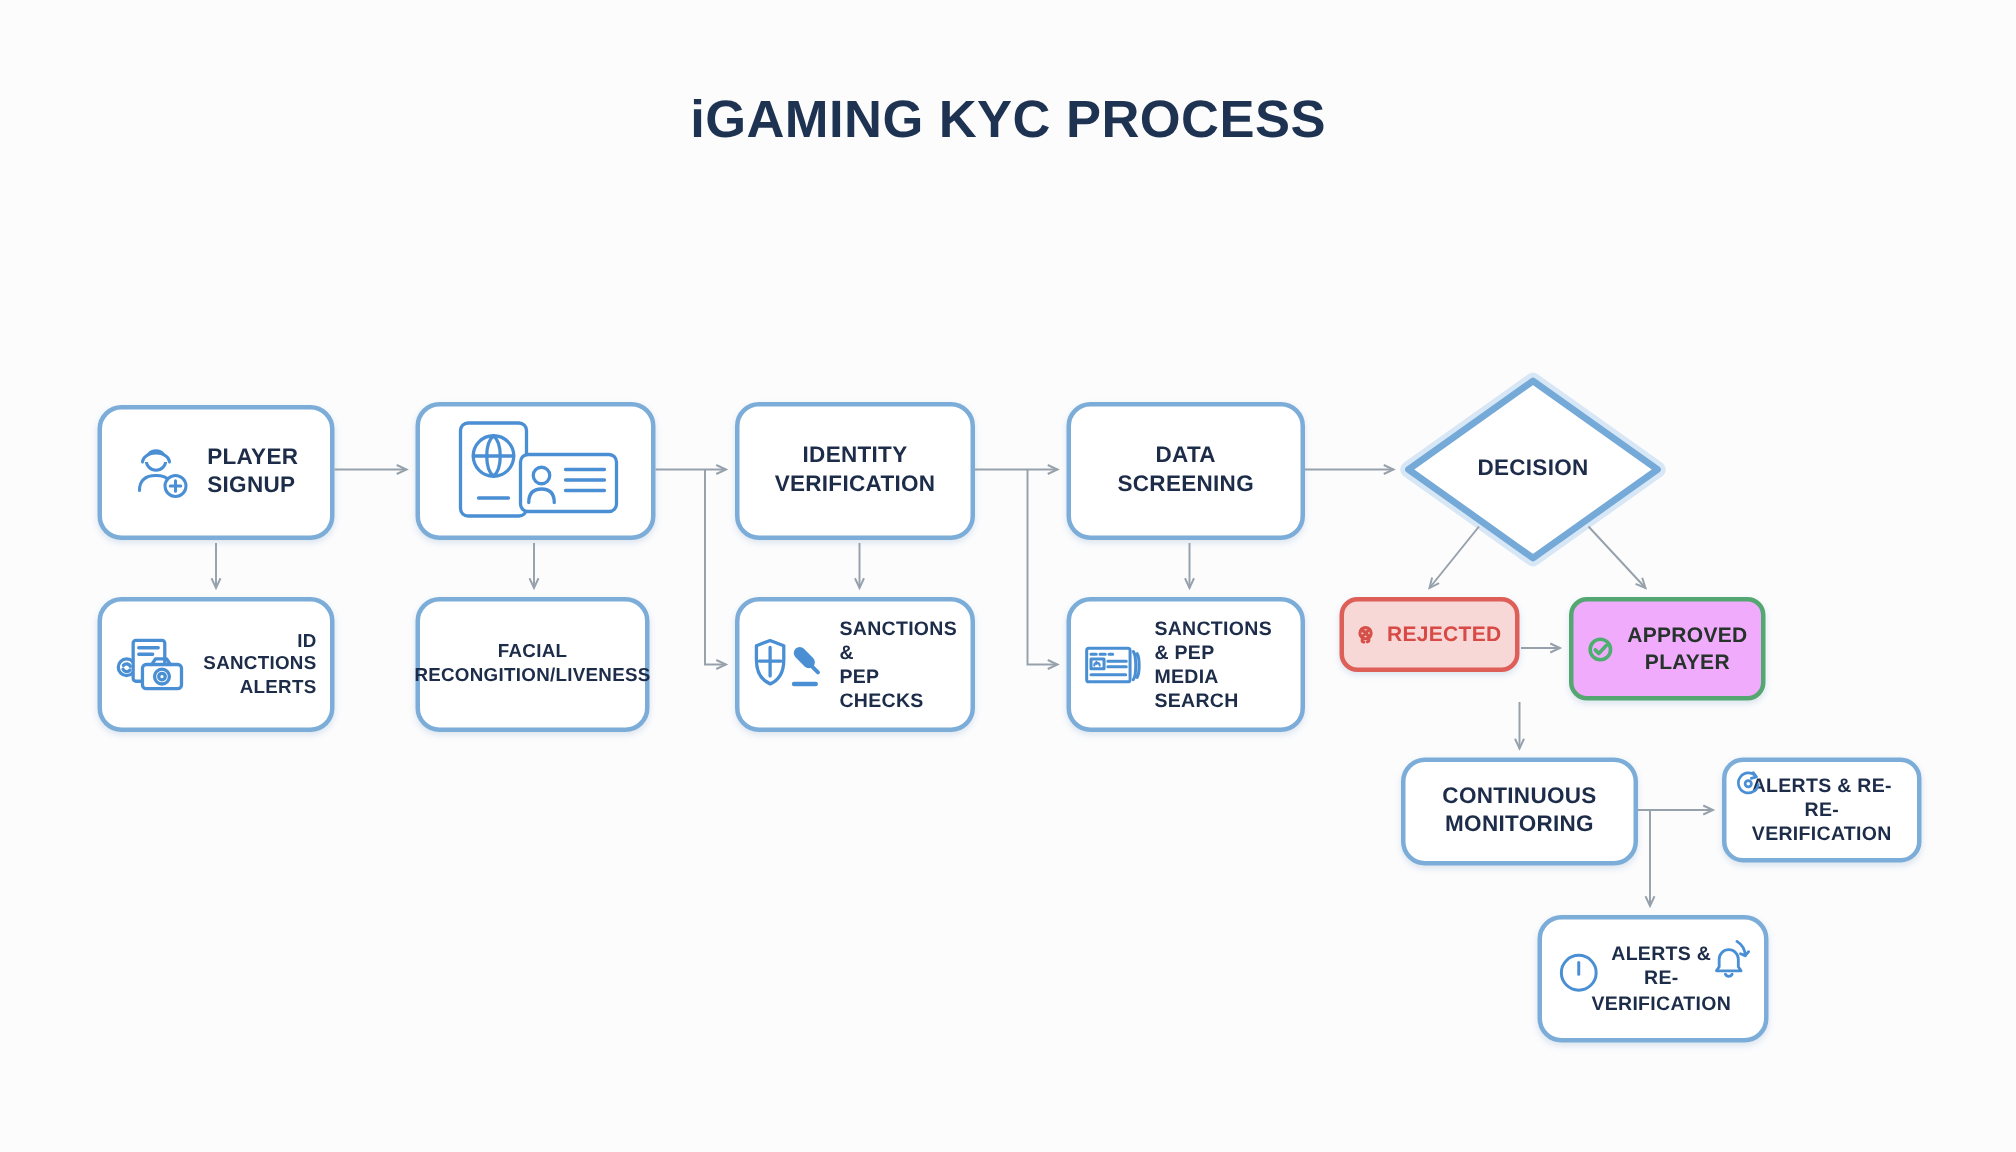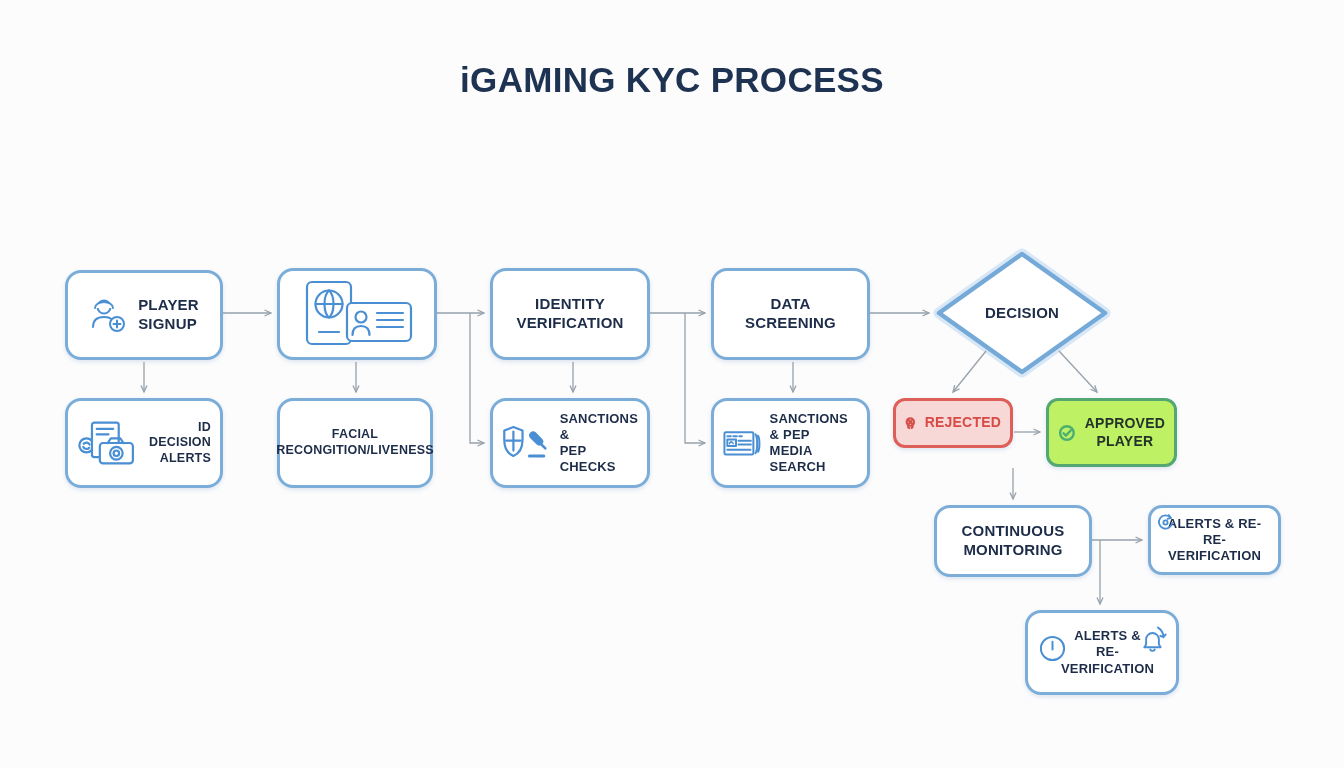--- a/index.html
+++ b/index.html
@@ -10,21 +10,21 @@
   .node{position:absolute;box-sizing:border-box;background:#fff;
         border:3px solid #7cadd9;border-radius:16px;
         display:flex;align-items:center;justify-content:center;gap:9px;padding:6px 9px;
         box-shadow:0 2px 4px rgba(110,150,190,.22);}
   .lbl{font-weight:bold;color:#1d2c49;text-align:center;line-height:1.25;letter-spacing:.2px;}
   .lbl span{display:block;}
   .fs15{font-size:15px;} .fs14{font-size:14px;} .fs13{font-size:13px;} .fs12{font-size:12.5px;}
   .left{text-align:left;} .right{text-align:right;}
   .rejected{border-color:#dd5f58;background:#f7d8d6;border-radius:12px;}
   .rejected .lbl{color:#d84a45;}
-  .approved{border-color:#55a771;background:#bef264;border-radius:12px;}
+  .approved{border-color:#55a771;background:#f0abfc;border-radius:12px;}
   .approved .lbl{color:#25332a;}
   .diamond-wrap{position:absolute;left:933px;top:248px;width:178px;height:130px;}
   .diamond-wrap .lbl{position:absolute;left:0;right:0;top:50%;transform:translateY(-50%);}
   .abs-ico{position:absolute;}
   #wires{position:absolute;left:0;top:0;width:1344px;height:768px;pointer-events:none;}
   #wires line,#wires polyline{stroke:#96a1ab;stroke-width:1.3;fill:none;}
   svg.ico{display:block;}
   svg.ico *{vector-effect:non-scaling-stroke;}
 </style>
 </head>
@@ -88,21 +88,21 @@
       <circle cx="12" cy="33" r="9" fill="#fff"></circle>
       <path d="M8.5 31 a4.5 4.5 0 0 1 7.5 1 M15.5 36 a4.5 4.5 0 0 1 -7.5 -1"></path>
       <rect x="19" y="4" width="34" height="44" rx="3" fill="#fff"></rect>
       <path d="M25 12 h21 M25 19 h15"></path>
       <rect x="29" y="30" width="42" height="26" rx="4" fill="#fff"></rect>
       <path d="M39 30 l4 -6 h12 l4 6"></path>
       <circle cx="50" cy="43" r="8"></circle>
       <circle cx="50" cy="43" r="3.5"></circle>
     </svg>
     <div class="lbl fs12 right" style="flex:1;">
-      <span>ID DECISION</span>
+      <span>ID SANCTIONS</span>
       <span>ALERTS</span>
     </div>
   </div>
 
   <div class="node" style="left:277px;top:398px;width:156px;height:90px;padding:4px 2px;">
     <div class="lbl fs12" style="white-space:nowrap;">
       <span>FACIAL</span>
       <span>RECONGITION/LIVENESS</span>
     </div>
   </div>

